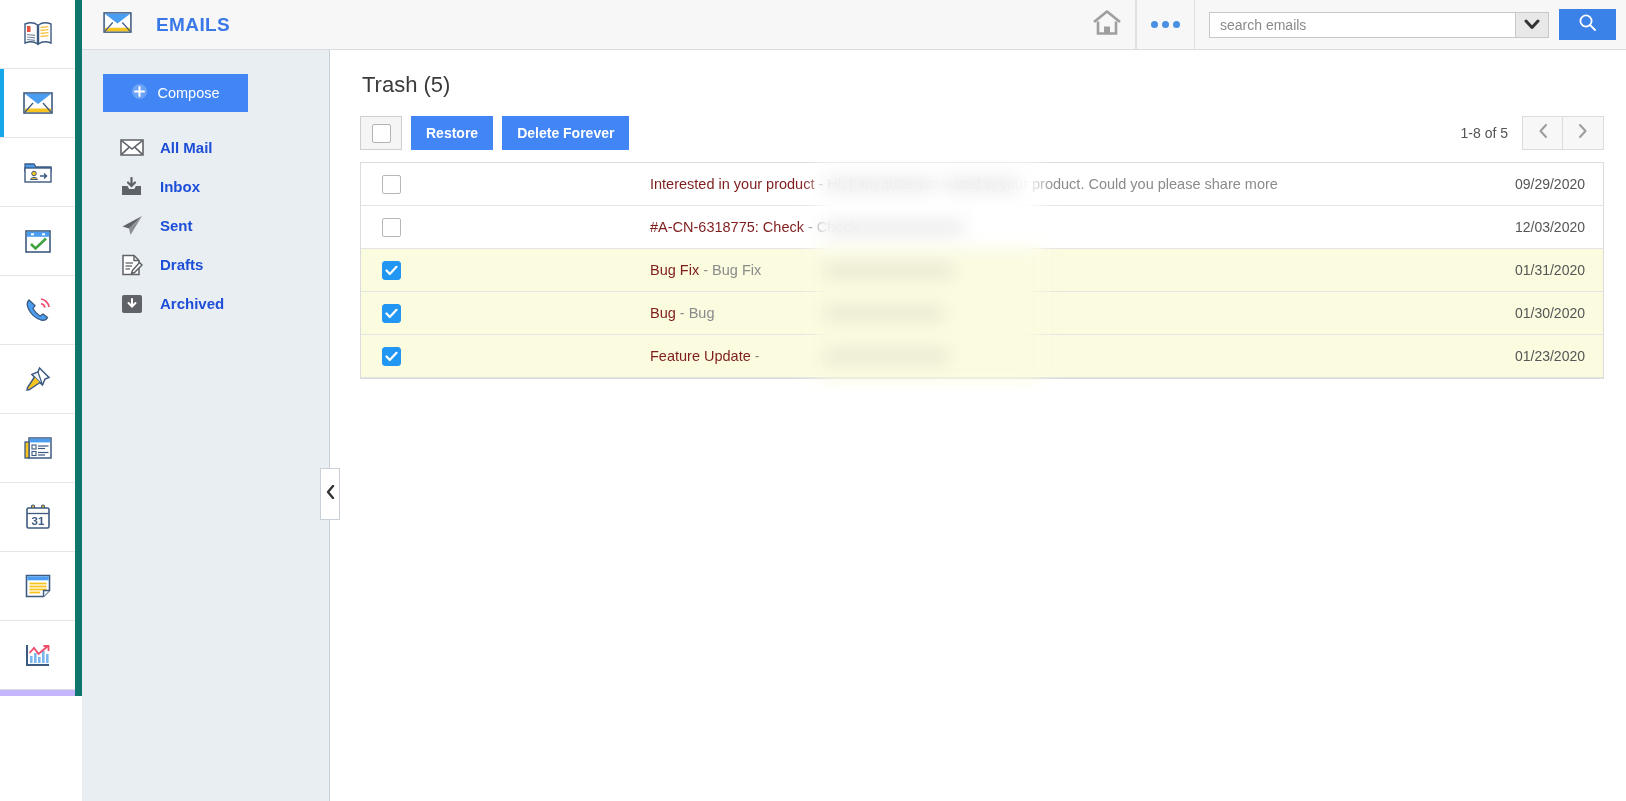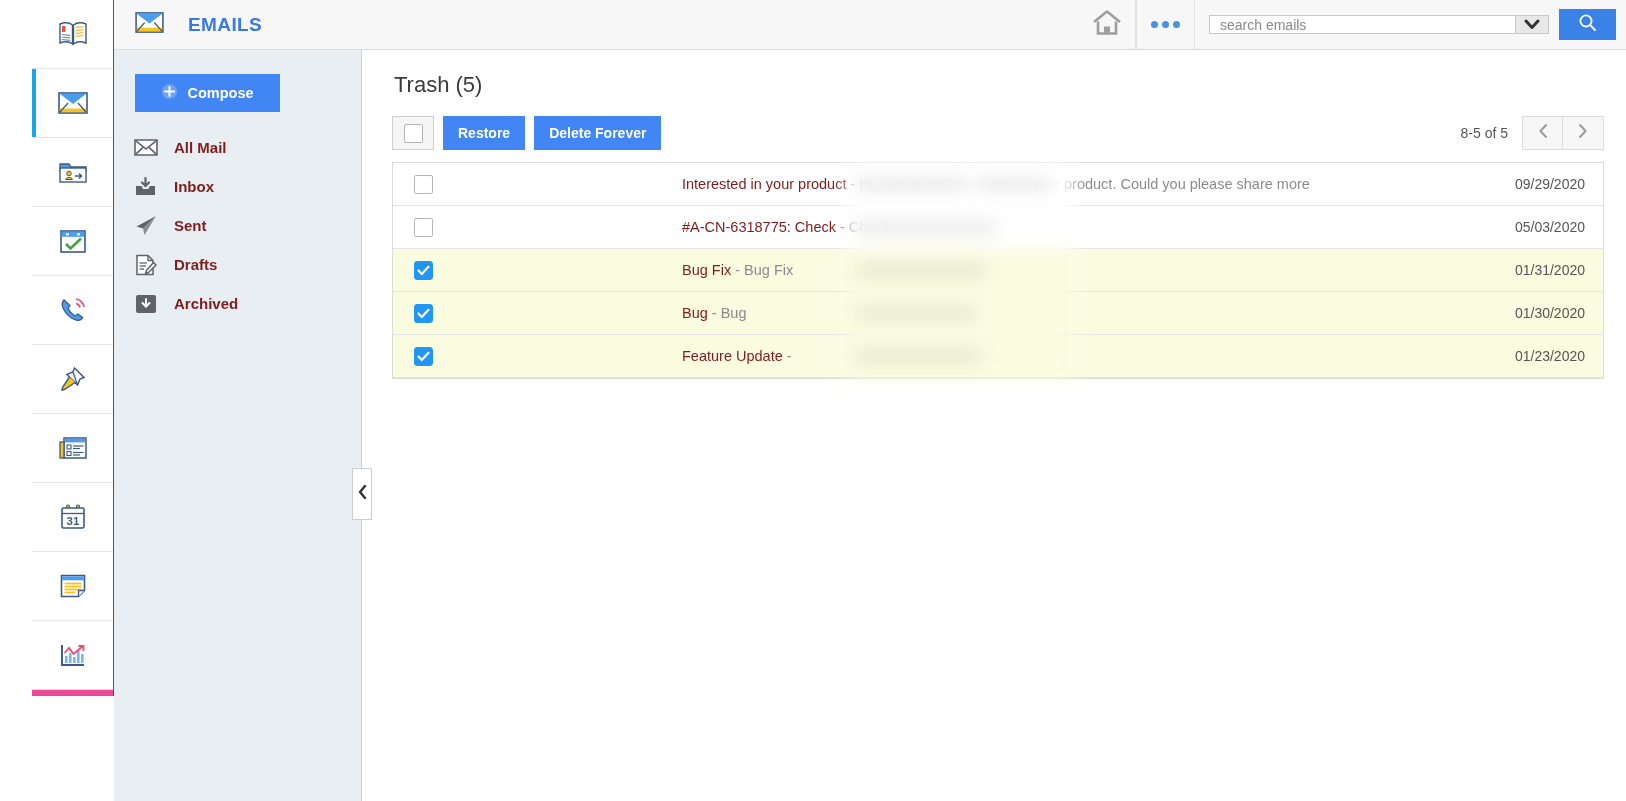--- a/index.html
+++ b/index.html
@@ -8,28 +8,27 @@
     width: 1626px; height: 801px;
     font-family: "Liberation Sans", sans-serif;
     background: #ffffff;
     overflow: hidden;
   }
   .app { position: relative; width: 1626px; height: 801px; display: flex; background:#fff;}
 
   
   .icon-rail {
     width: 82px;
-    background: #ec4899;
-    border-right: 1px solid #0f766e;
+    background: #c4b5fd;
+    border-right: 7px solid #0f766e;
     flex: 0 0 82px;
     height: 696px;
     align-self: flex-start;
     position: relative;
     z-index: 5;
-    margin-left: 32px;
   }
   .rail-item {
     height: 69px;
     border-bottom: 1px solid #e3e6ea;
     display: flex;
     align-items: center;
     justify-content: center;
     position: relative;
     cursor: pointer;
     background: #fff;
@@ -80,21 +79,21 @@
   .dots { display:flex; gap:4px; }
   .dots i { width:7px; height:7px; border-radius:50%; background:#4a90e2; display:block;}
 
   .search-wrap {
     display:flex; align-items:center;
     padding: 0 10px 0 14px;
     gap: 10px;
   }
   .search-box {
     display:flex; align-items:stretch;
-    width: 340px; height: 19px;
+    width: 340px; height: 26px;
     border: 1px solid #c8c8c8;
     background:#fff;
   }
   .search-box input {
     flex:1 1 auto; border:none; outline:none;
     padding: 0 10px;
     font-size: 14px;
     color: #333;
     font-family: "Liberation Sans", sans-serif;
     background: transparent;
@@ -127,34 +126,34 @@
     position: relative;
   }
   .compose-btn {
     margin: 0 21px 0 21px;
     height: 38px;
     background: #4285f4;
     color:#fff;
     display:flex; align-items:center; justify-content:center;
     gap: 9px;
     font-size: 14.5px;
-    font-weight: bold;
+    font-weight: normal;
     cursor:pointer;
     border:none;
     width: 145px;
     font-family:"Liberation Sans", sans-serif;
   }
   .folder-list { margin-top: 16px; }
   .folder-item {
     display:flex; align-items:center;
     gap: 16px;
     height: 39px;
-    padding-left: 20px;
-    cursor:pointer;
-    color:#7f1d1d;
+    padding-left: 38px;
+    cursor:pointer;
+    color:#1d4ed8;
     font-size: 15px;
     font-weight: bold;
   }
   .folder-item .fi-ico { width:24px; display:flex; justify-content:center; align-items:center;}
 
   .collapse-handle {
     position:absolute;
     right: -11px;
     top: 418px;
     width: 20px; height: 52px;
@@ -580,21 +579,21 @@
         <div class="page-title">Trash (5)</div>
 
         <div class="toolbar">
           <div class="tb-check">
             <span class="chk-box"></span>
           </div>
           <button class="tb-btn">Restore</button>
           <button class="tb-btn">Delete Forever</button>
 
           <div class="tb-right">
-            <span class="pager-label">8-5 of 5</span>
+            <span class="pager-label">1-8 of 5</span>
             <div class="pager-btn">
               <span>
                 <svg width="12" height="16" viewBox="0 0 12 16">
                   <path d="M9 2 L3.5 8 L9 14" stroke="#9e9e9e" stroke-width="2.1" fill="none" stroke-linecap="round" stroke-linejoin="round"></path>
                 </svg>
               </span>
             </div>
             <div class="pager-btn">
               <span>
                 <svg width="12" height="16" viewBox="0 0 12 16">
@@ -614,21 +613,21 @@
               <div class="cell-sender"></div>
               <div class="cell-subject"><span class="subj">Interested in your product</span><span class="snip"> - Hi, I am quite interested in your product. Could you please share more</span></div>
               <div class="cell-date">09/29/2020</div>
             </div>
             <div class="mail-row">
               <div class="cell-check">
                 <span class="cb"></span>
               </div>
               <div class="cell-sender"></div>
               <div class="cell-subject"><span class="subj">#A-CN-6318775: Check</span><span class="snip"> - Check</span></div>
-              <div class="cell-date">05/03/2020</div>
+              <div class="cell-date">12/03/2020</div>
             </div>
             <div class="mail-row selected">
               <div class="cell-check">
                 <span class="cb on">
                   <svg width="13" height="11" viewBox="0 0 13 11">
                     <path d="M1.5 5.5 L4.8 9 L11.5 1.8" stroke="#fff" stroke-width="2.2" fill="none" stroke-linecap="round" stroke-linejoin="round"></path>
                   </svg>
                 </span>
               </div>
               <div class="cell-sender"></div>

